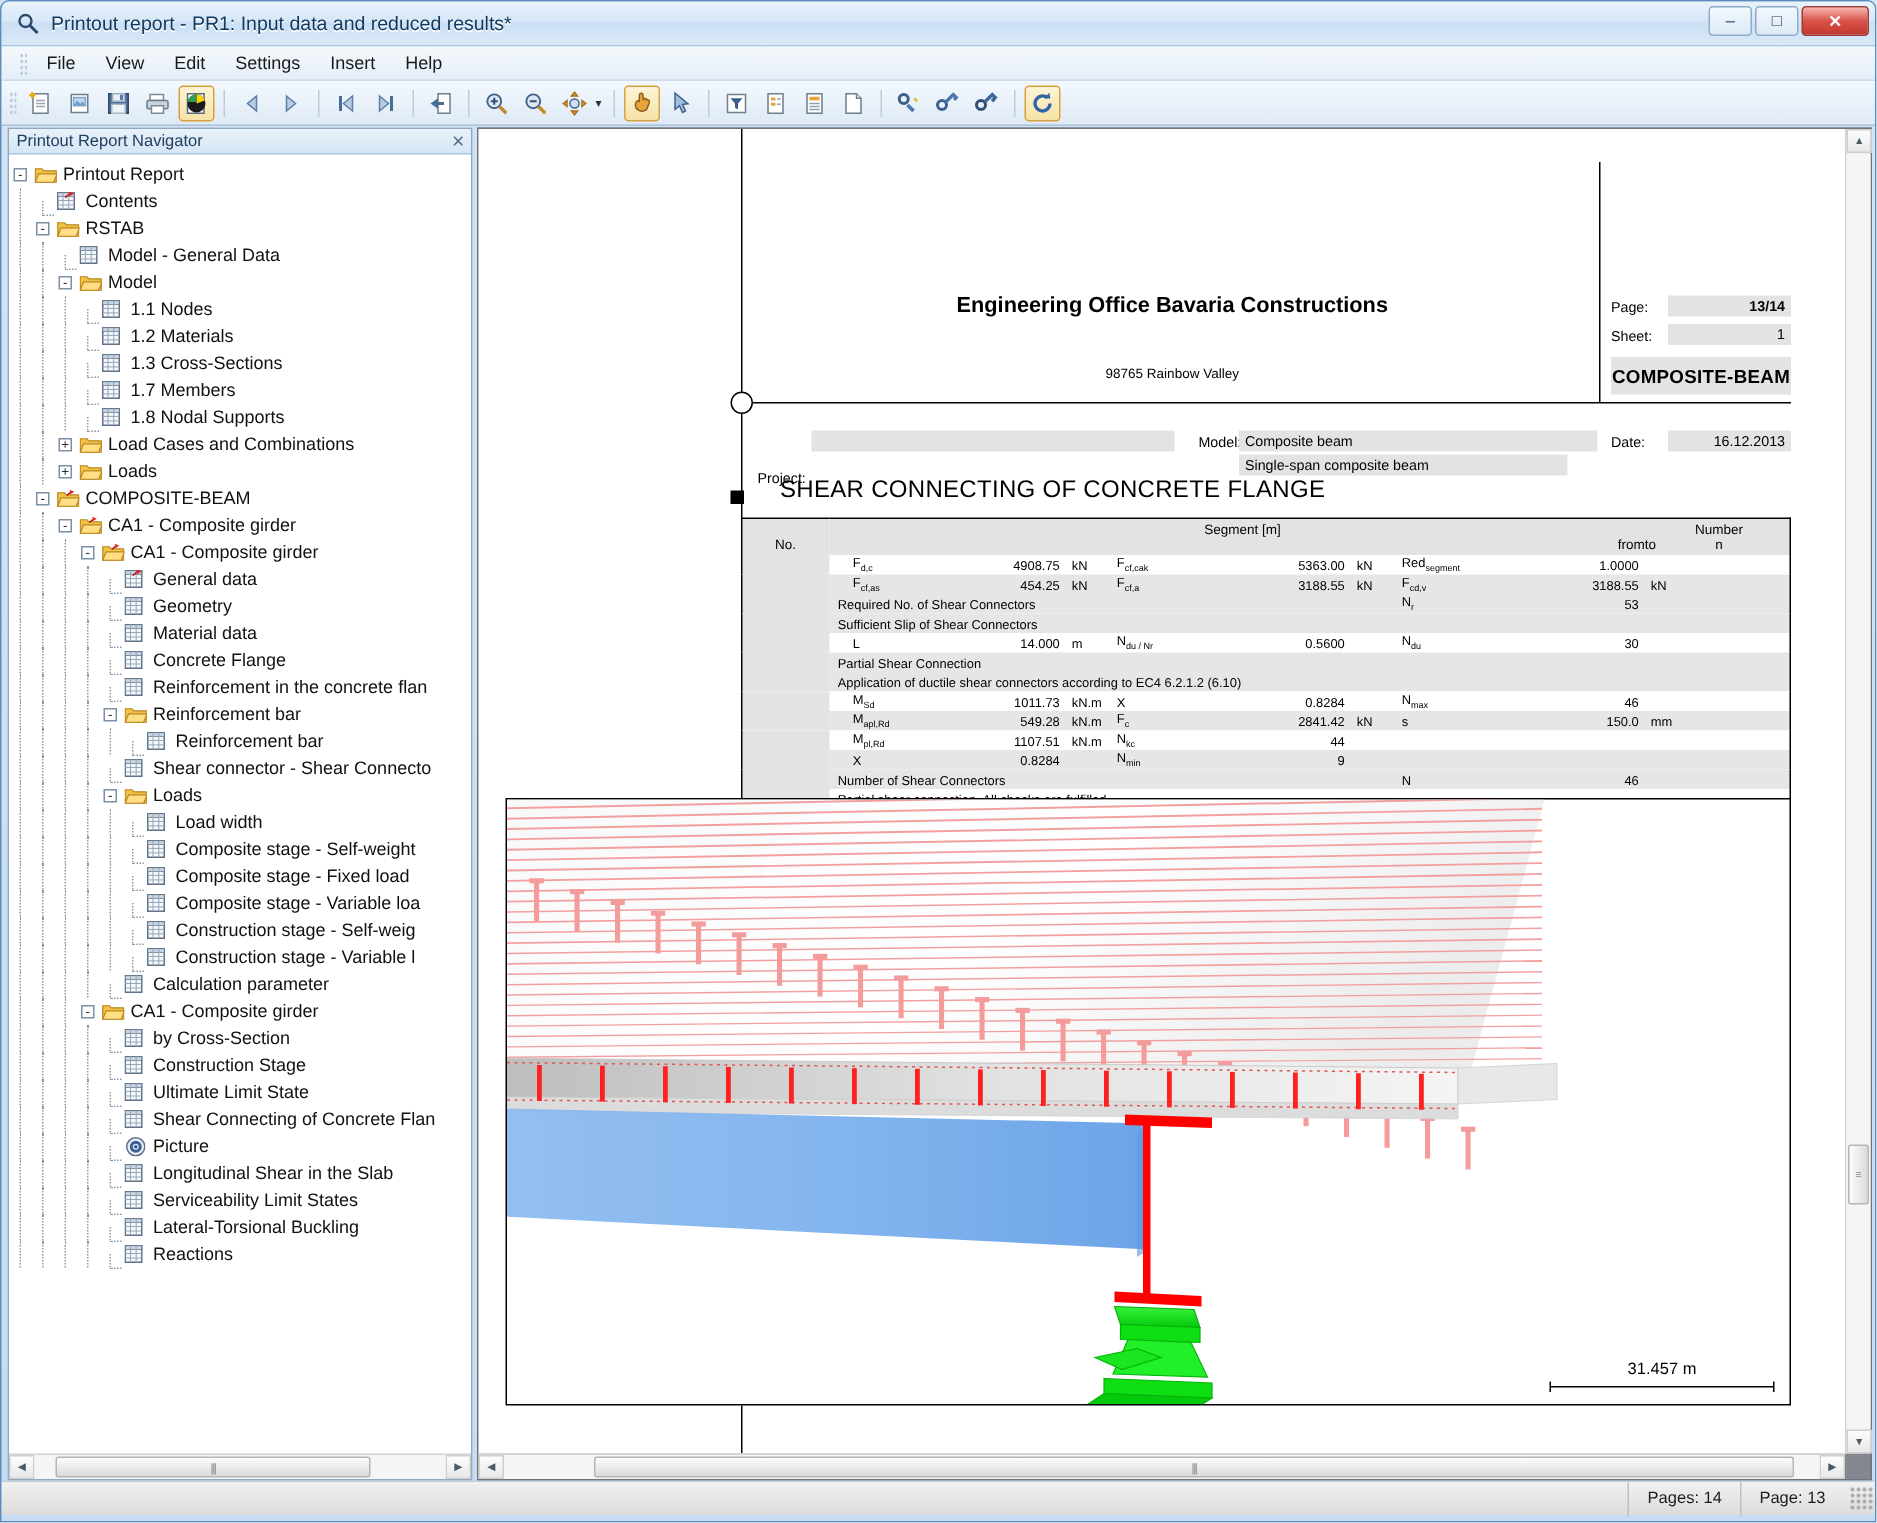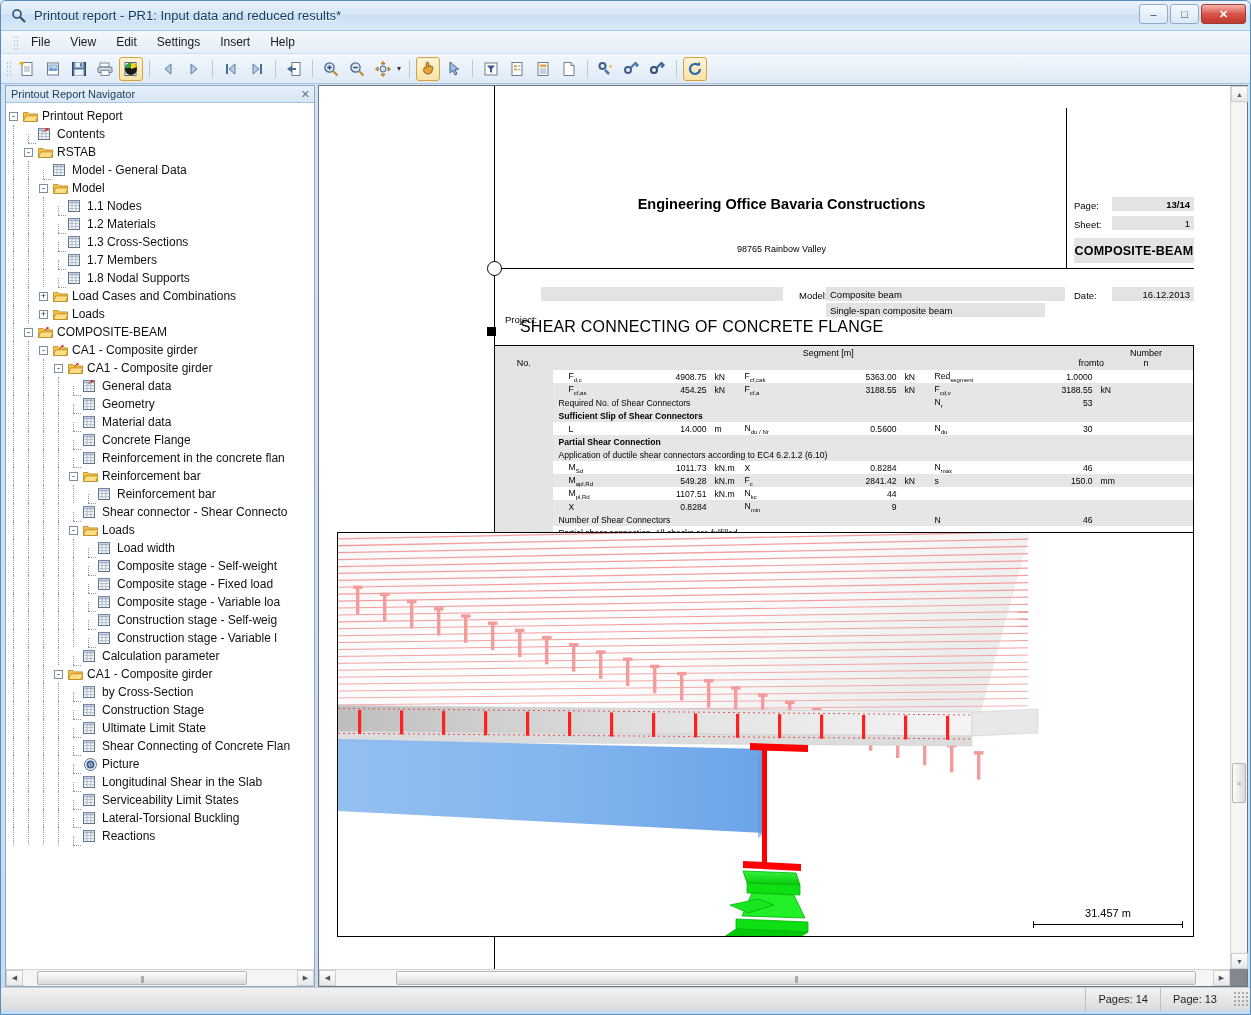--- a/index.html
+++ b/index.html
@@ -220,21 +220,21 @@
   }
   .col-no { width:58px; border-right:1px solid #000; }
   .col-seg { border-right:1px solid #000; }
   .col-num { width:84px; border-right:1px solid #000; }
   .row-alt { background:#e6e6e6; }
   .row-wh { background:#fff; }
   .sym { padding-left:12px; }
   .num { text-align:right; padding-right:2px; }
   .unit { padding-left:6px; }
   .sub { font-size:6px; vertical-align:sub; }
-  .bold { font-weight:bold; }
+  .bold { font-weight:normal; }
   .leftcol { border-right:1px solid #000; background:#e3e3e3; }
 
   
   #picframe {
     position:absolute; left:18px; top:446px; width:857px; height:405px;
     border:1px solid #000; background:#fff; overflow:hidden;
   }
   #scalebar {
     position:absolute; right:10px; bottom:8px; width:150px;
     display:flex; flex-direction:column; align-items:center;

